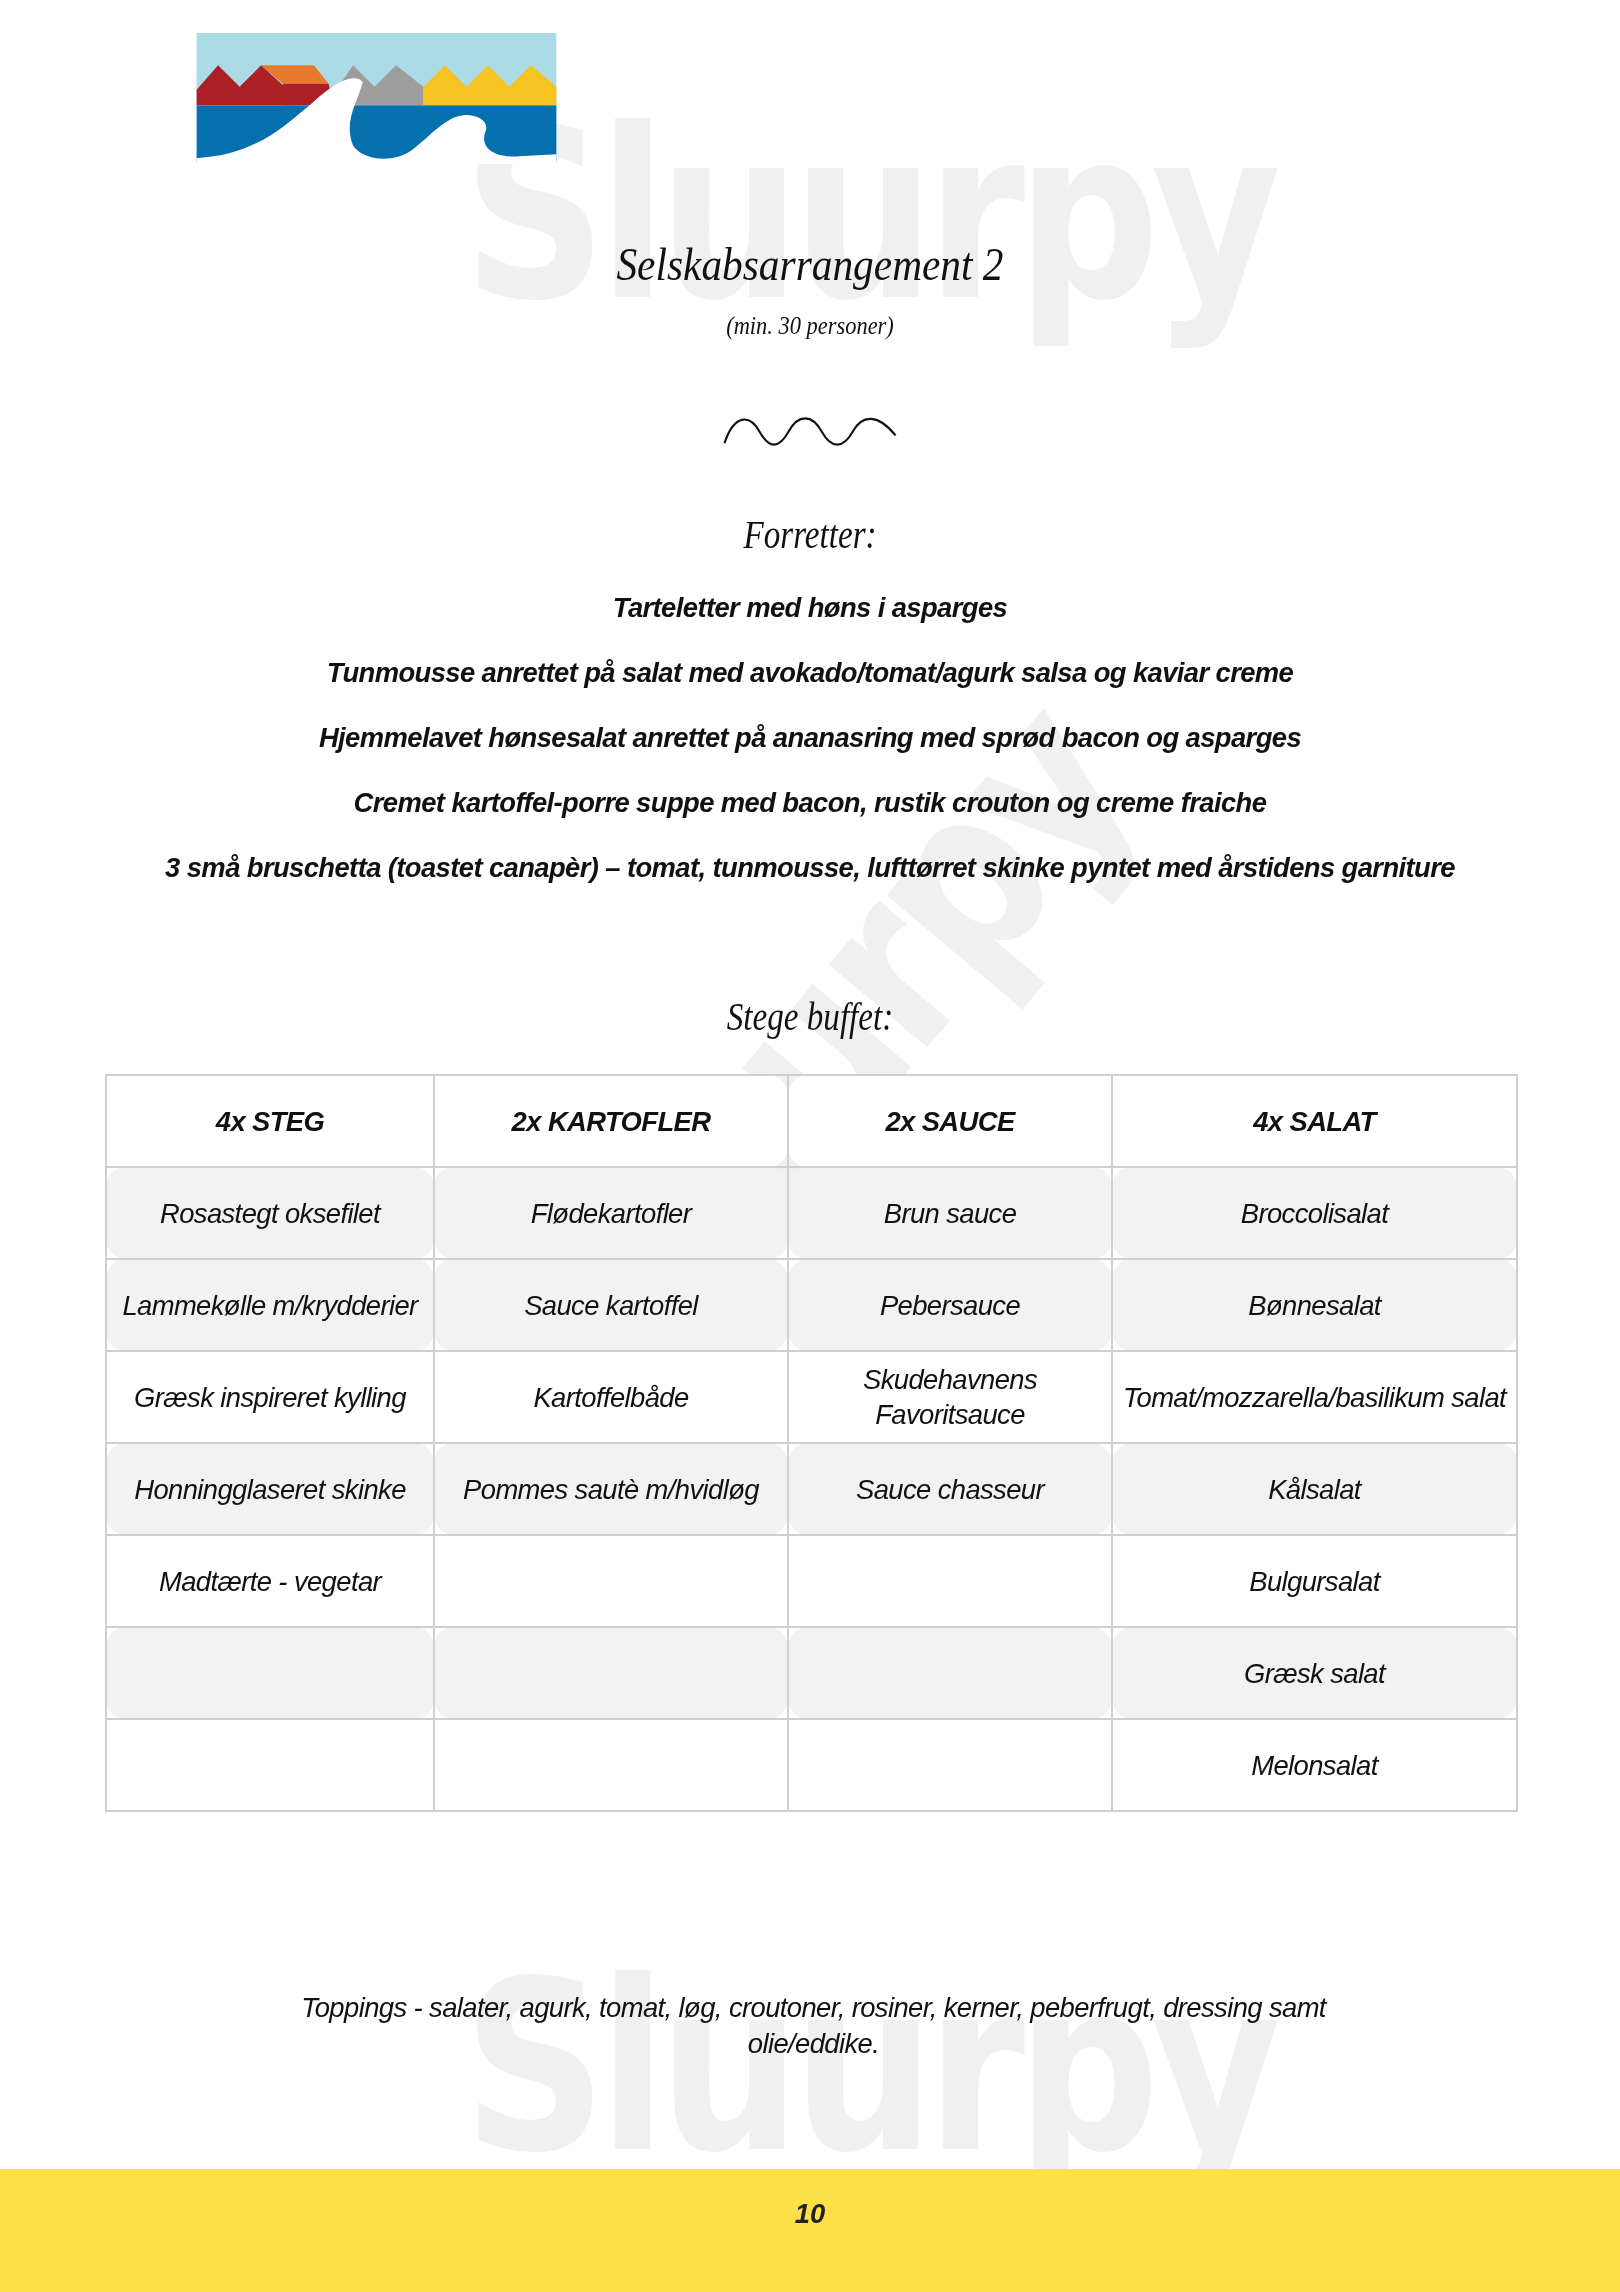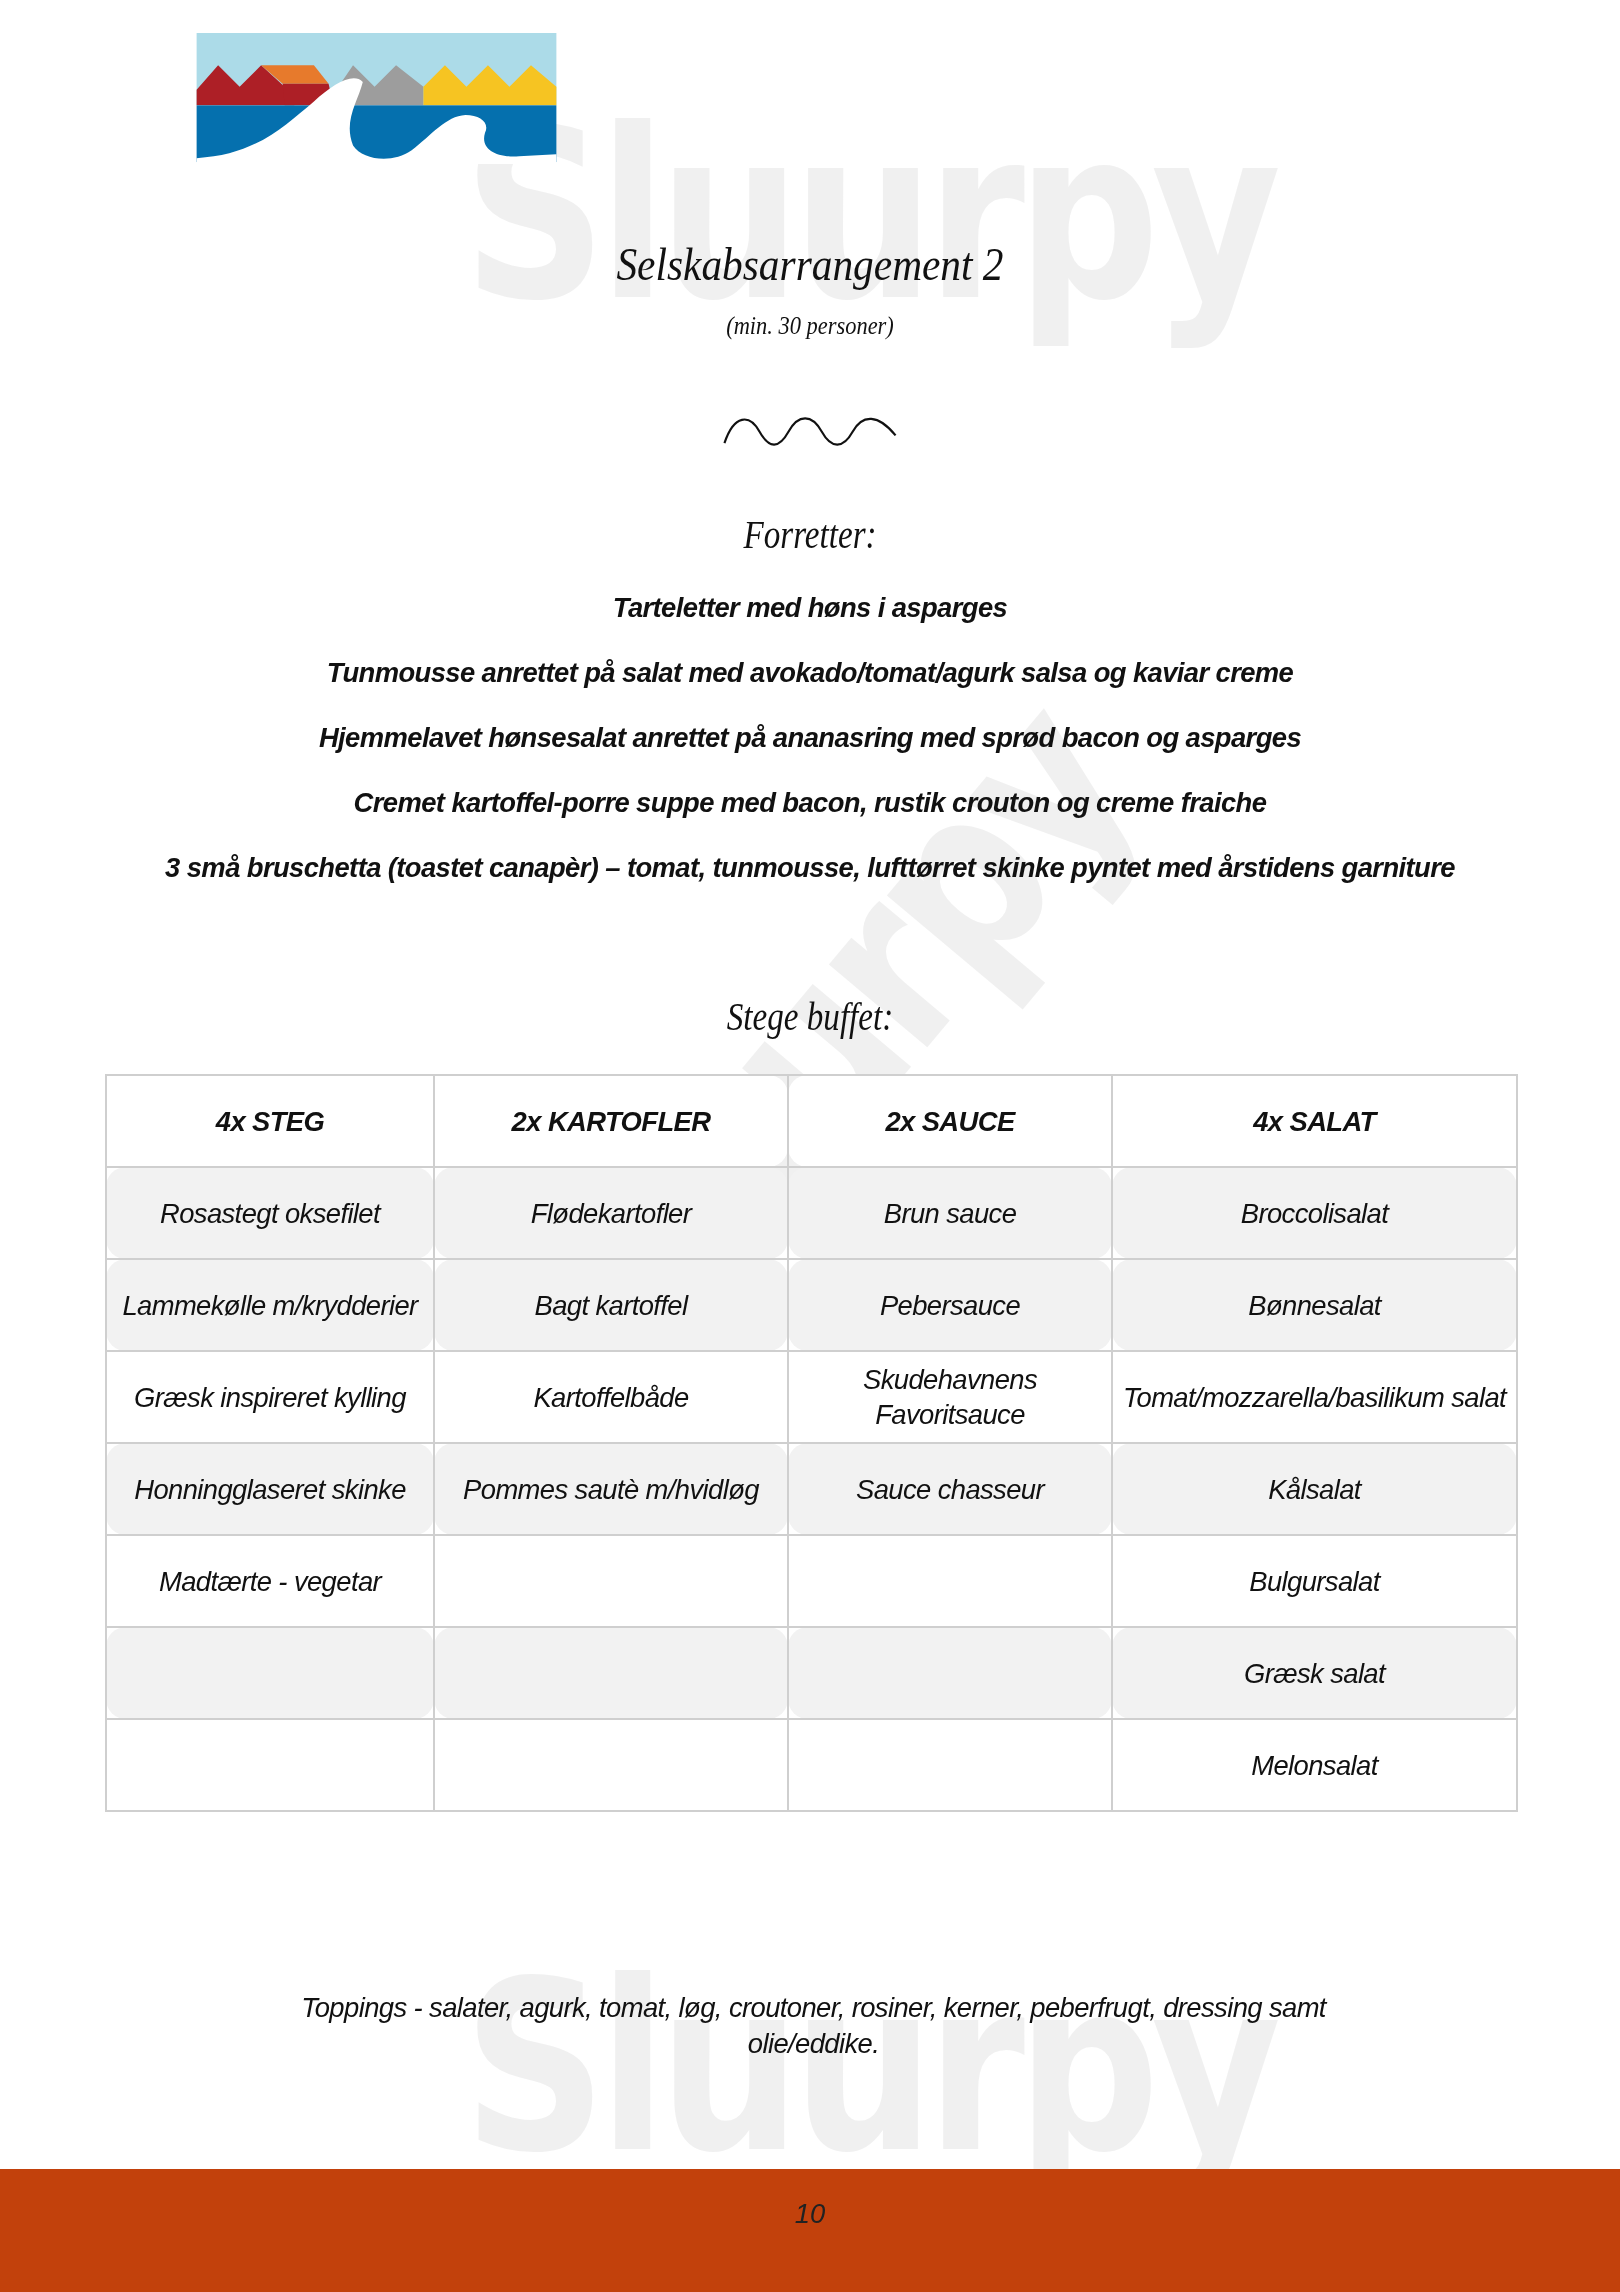--- a/index.html
+++ b/index.html
@@ -47,21 +47,21 @@
   }
   table.buffet th { font-weight: bold; font-style: italic; background: #ffffff; border-radius: 20px; }
   table.buffet td { font-style: italic; }
   table.buffet tr.alt td { background: #f2f2f2; border-radius: 20px; }
   table.buffet tr.plain td { background: #ffffff; }
   .toppings {
     left: 245px; top: 1990px; width: 1137px; text-align: center;
     font-style: italic; font-size: 27.4px; line-height: 36px; letter-spacing: -0.6px;
   }
   .footer {
-    left: 0; top: 2169px; width: 1620px; height: 123px; background: #c2410c;
+    left: 0; top: 2169px; width: 1620px; height: 123px; background: #fde047; font-weight: bold;
   }
   .page-num {
     position: absolute; left: 0; width: 1620px; top: 29px; text-align: center;
     font-style: italic; font-size: 27.4px; line-height: 31px; color: #222;
   }
 </style>
 </head>
 <body>
 
 <div class="abs watermark">Sluurpy</div>
@@ -122,21 +122,21 @@
     <th>4x SALAT</th>
   </tr>
   <tr class="alt">
     <td>Rosastegt oksefilet</td>
     <td>Flødekartofler</td>
     <td>Brun sauce</td>
     <td>Broccolisalat</td>
   </tr>
   <tr class="alt">
     <td>Lammekølle m/krydderier</td>
-    <td>Bagt kartoffel</td>
+    <td>Sauce kartoffel</td>
     <td>Pebersauce</td>
     <td>Bønnesalat</td>
   </tr>
   <tr class="plain">
     <td>Græsk inspireret kylling</td>
     <td>Kartoffelbåde</td>
     <td>Skudehavnens Favoritsauce</td>
     <td>Tomat/mozzarella/basilikum salat</td>
   </tr>
   <tr class="alt">

